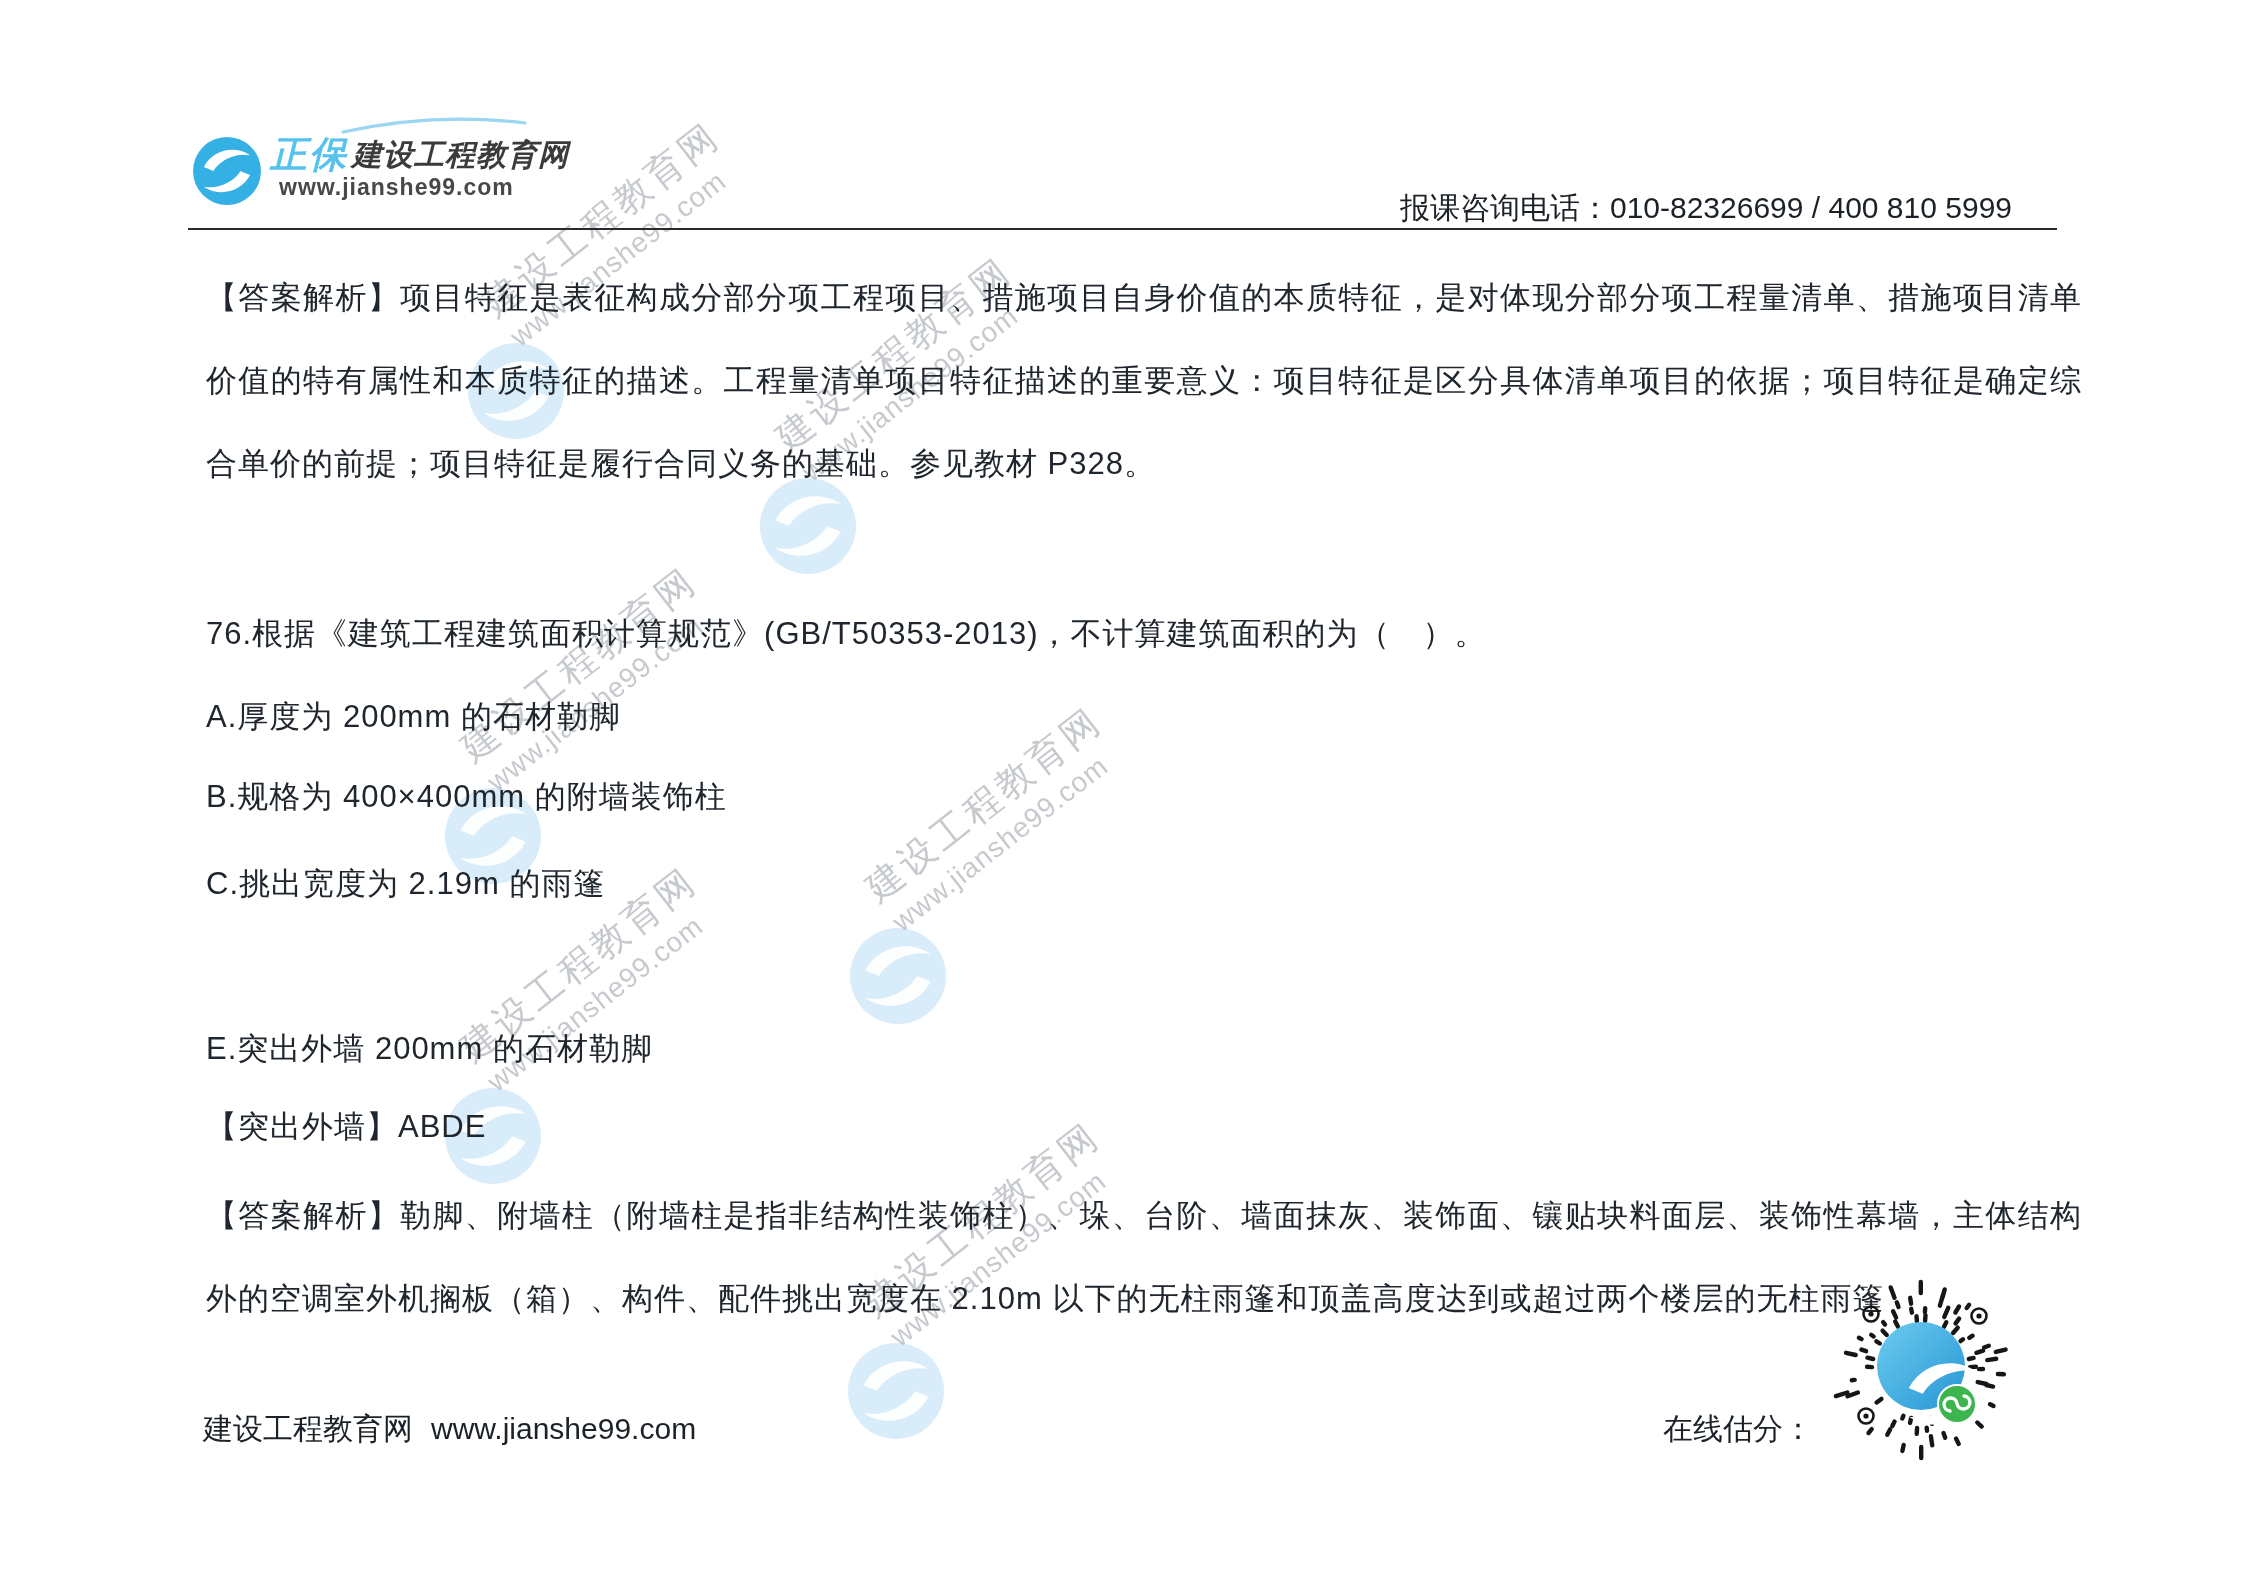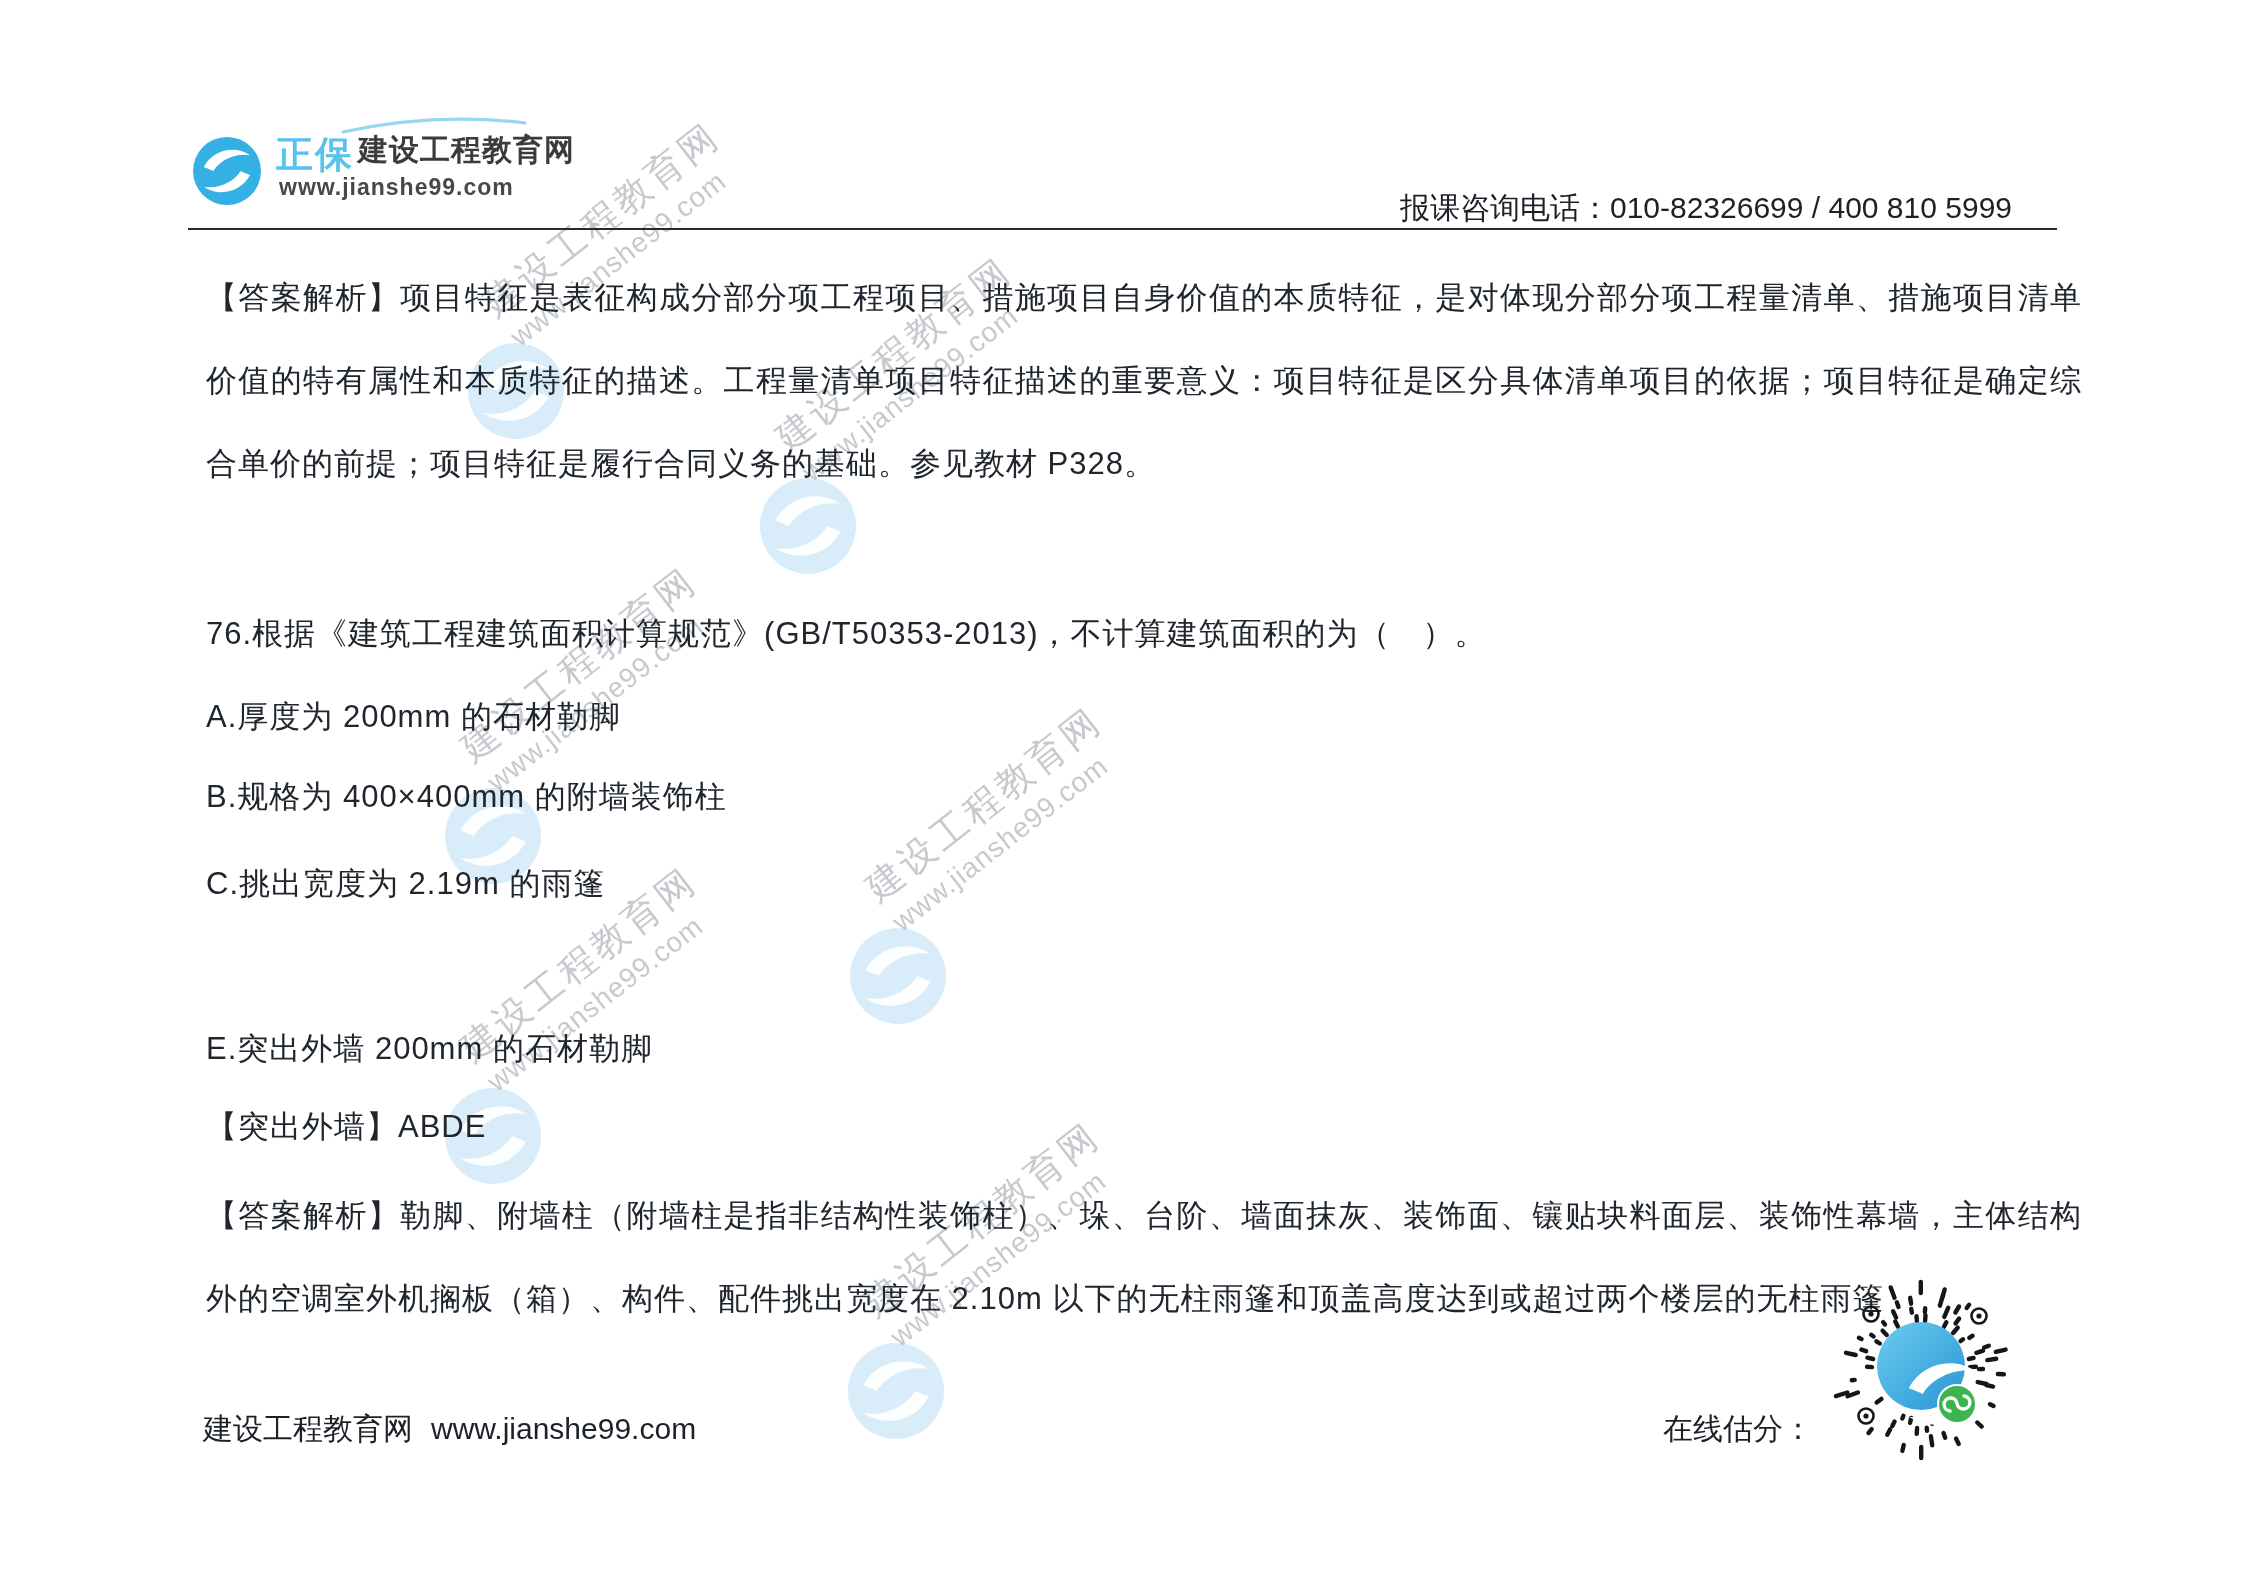--- a/index.html
+++ b/index.html
@@ -1,21 +1,21 @@
 <!DOCTYPE html>
 <html><head>
 <meta charset="utf-8">
 <style>
   html,body{margin:0;padding:0;background:#e8e8e8;}
   .page{position:relative;width:2245px;height:1587px;background:#ffffff;overflow:hidden;
         font-family:"Liberation Sans","DejaVu Sans",sans-serif;color:#20262e;}
 
   
   .logo-mark{position:absolute;left:193px;top:137px;width:68px;height:68px;}
-  .brand-row{position:absolute;left:276px;top:130px;display:flex;align-items:flex-start;white-space:nowrap;}
+  .brand-row{position:absolute;left:270px;top:130px;display:flex;align-items:center;white-space:nowrap;font-style:italic;}
   .brand-prefix{font-size:37px;font-weight:bold;color:#57c2ee;letter-spacing:2px;}
   .brand-name{font-size:30px;font-weight:bold;color:#3b3b3d;margin-left:4px;letter-spacing:1px;}
   .logo-arc{position:absolute;left:341px;top:110px;width:186px;height:26px;}
   .logo-url{position:absolute;left:279px;top:174px;font-size:23px;font-weight:bold;color:#48484a;letter-spacing:1px;}
   .phone{position:absolute;right:233px;top:187px;font-size:30px;line-height:42px;color:#1c2128;white-space:nowrap;}
   .rule{position:absolute;left:188px;top:228px;width:1869px;height:2px;background:#2a2a2a;}
 
   
   .wm{position:absolute;width:340px;height:240px;pointer-events:none;z-index:0;}
   .wm-logo{position:absolute;left:0;top:128px;width:96px;height:96px;}

